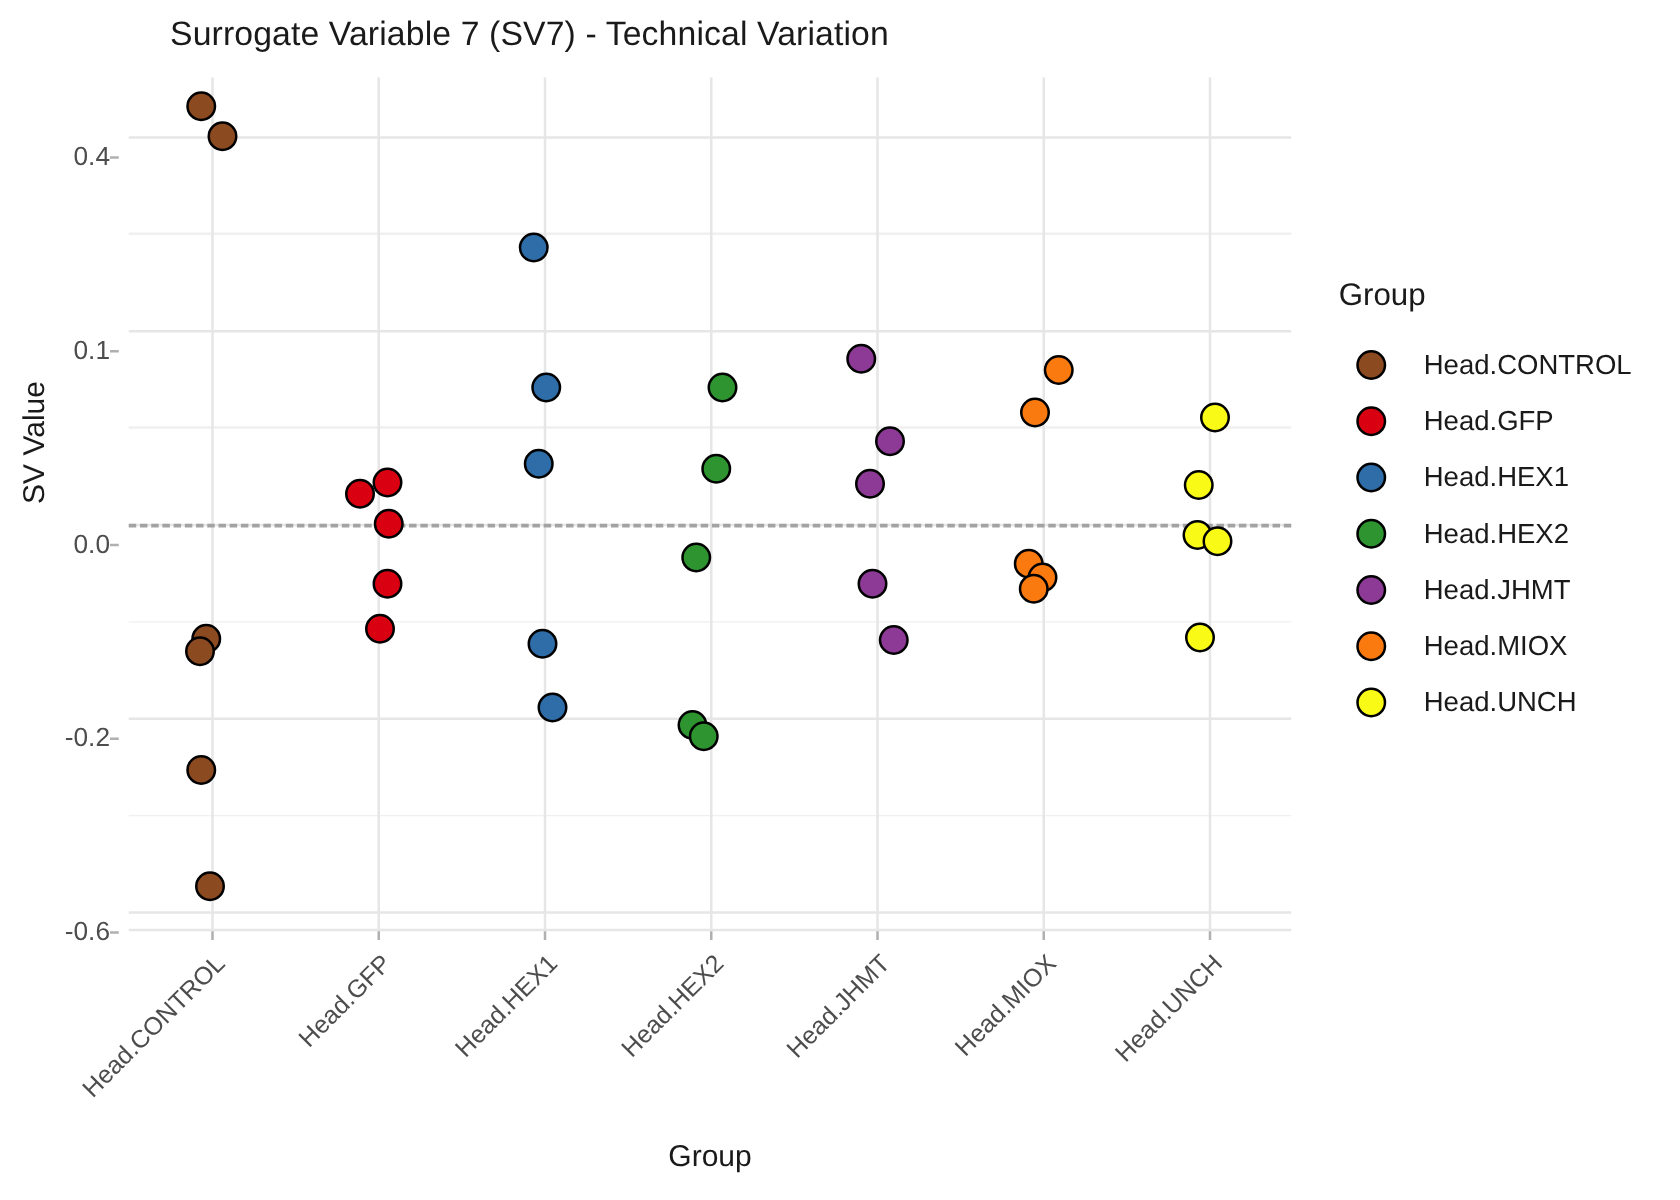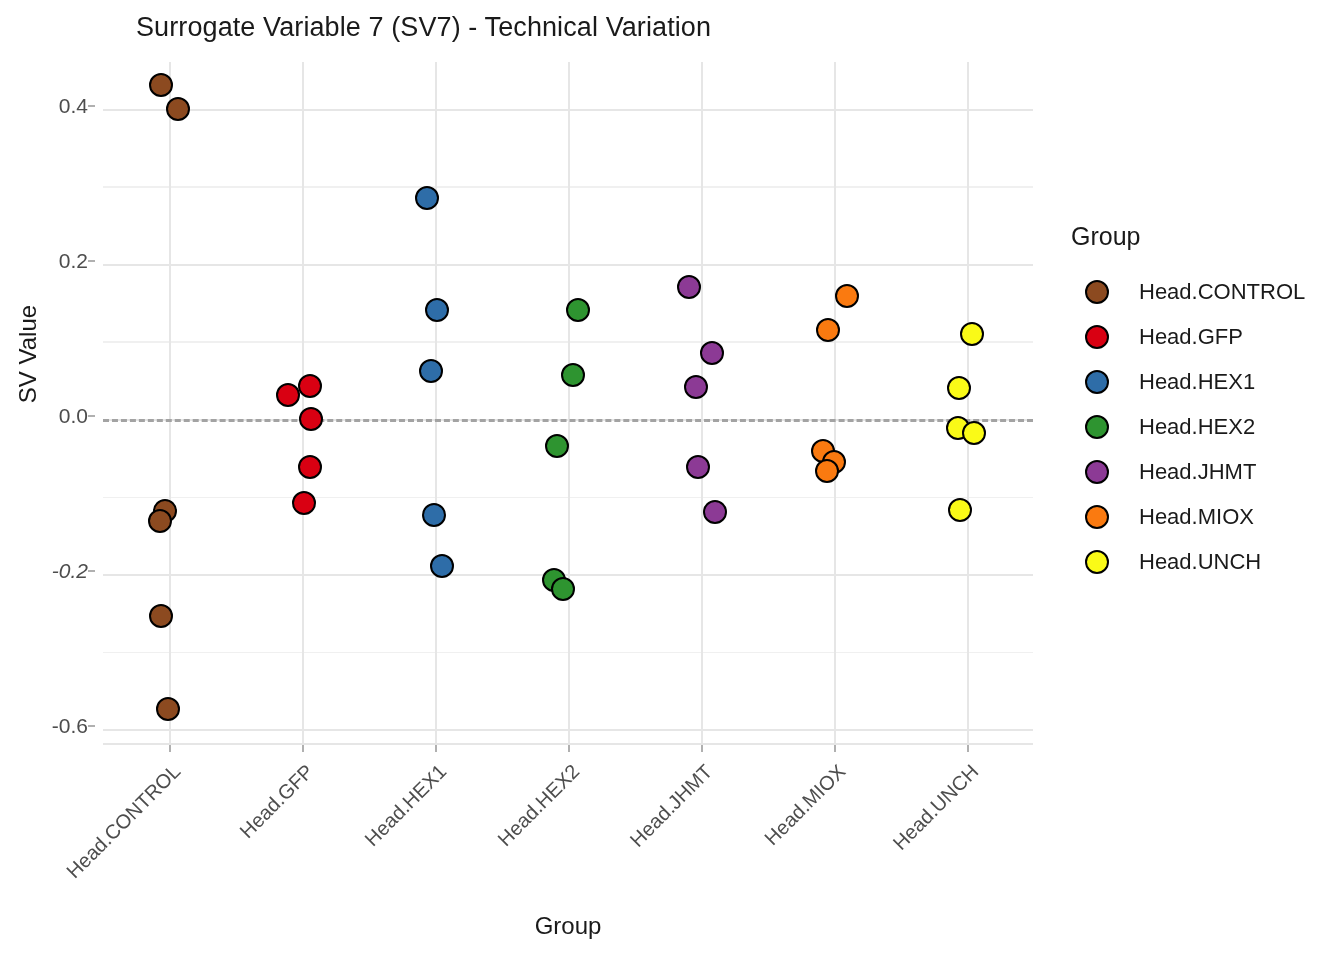--- a/index.html
+++ b/index.html
@@ -42,21 +42,21 @@
   }
 
   .ytick-label {
     position:absolute;
     right: 0;
     transform: translateY(-50%);
     font-size: 21px;
     color: #4d4d4d;
     white-space: nowrap;
   }
-  #ytick-wrap { position:absolute; left:0; top:59px; width:88px; height:683px; }
+  #ytick-wrap { position:absolute; left:0; top:79px; width:88px; height:683px; }
 
   .ytick-mark { position:absolute; left:88px; width:7px; height:2px; background:#b0b0b0; transform: translateY(-50%); }
 
   .xtick-mark { position:absolute; top:745px; width:2px; height:7px; background:#b0b0b0; }
 
   .xtick-label {
     position:absolute;
     top: 760px;
     font-size: 20px;
     color: #4d4d4d;
@@ -105,25 +105,25 @@
 </head>
 <body>
 
 <div id="root">
 
   <div class="plot-title">Surrogate Variable 7 (SV7) - Technical Variation</div>
 
   <div id="ytick-wrap">
       <div class="ytick-label" style="top: 46.5682px;">0.4</div>
       <div class="ytick-mark" style="top: 46.5682px;"></div>
-      <div class="ytick-label" style="top: 201.795px;">0.2</div>
+      <div class="ytick-label" style="top: 201.795px;">0.1</div>
       <div class="ytick-mark" style="top: 201.795px;"></div>
       <div class="ytick-label" style="top: 357.023px;">0.0</div>
       <div class="ytick-mark" style="top: 357.023px;"></div>
-      <div class="ytick-label" style="top: 512.25px; font-style: italic;">-0.2</div>
+      <div class="ytick-label" style="top: 512.25px;">-0.2</div>
       <div class="ytick-mark" style="top: 512.25px;"></div>
       <div class="ytick-label" style="top: 667.477px;">-0.6</div>
       <div class="ytick-mark" style="top: 667.477px;"></div>
     </div>
 
   <div id="panel">
       <div class="grid-minor-h" style="top: 124.182px;"></div>
       <div class="grid-minor-h" style="top: 279.409px;"></div>
       <div class="grid-minor-h" style="top: 434.636px;"></div>
       <div class="grid-minor-h" style="top: 589.864px;"></div>

